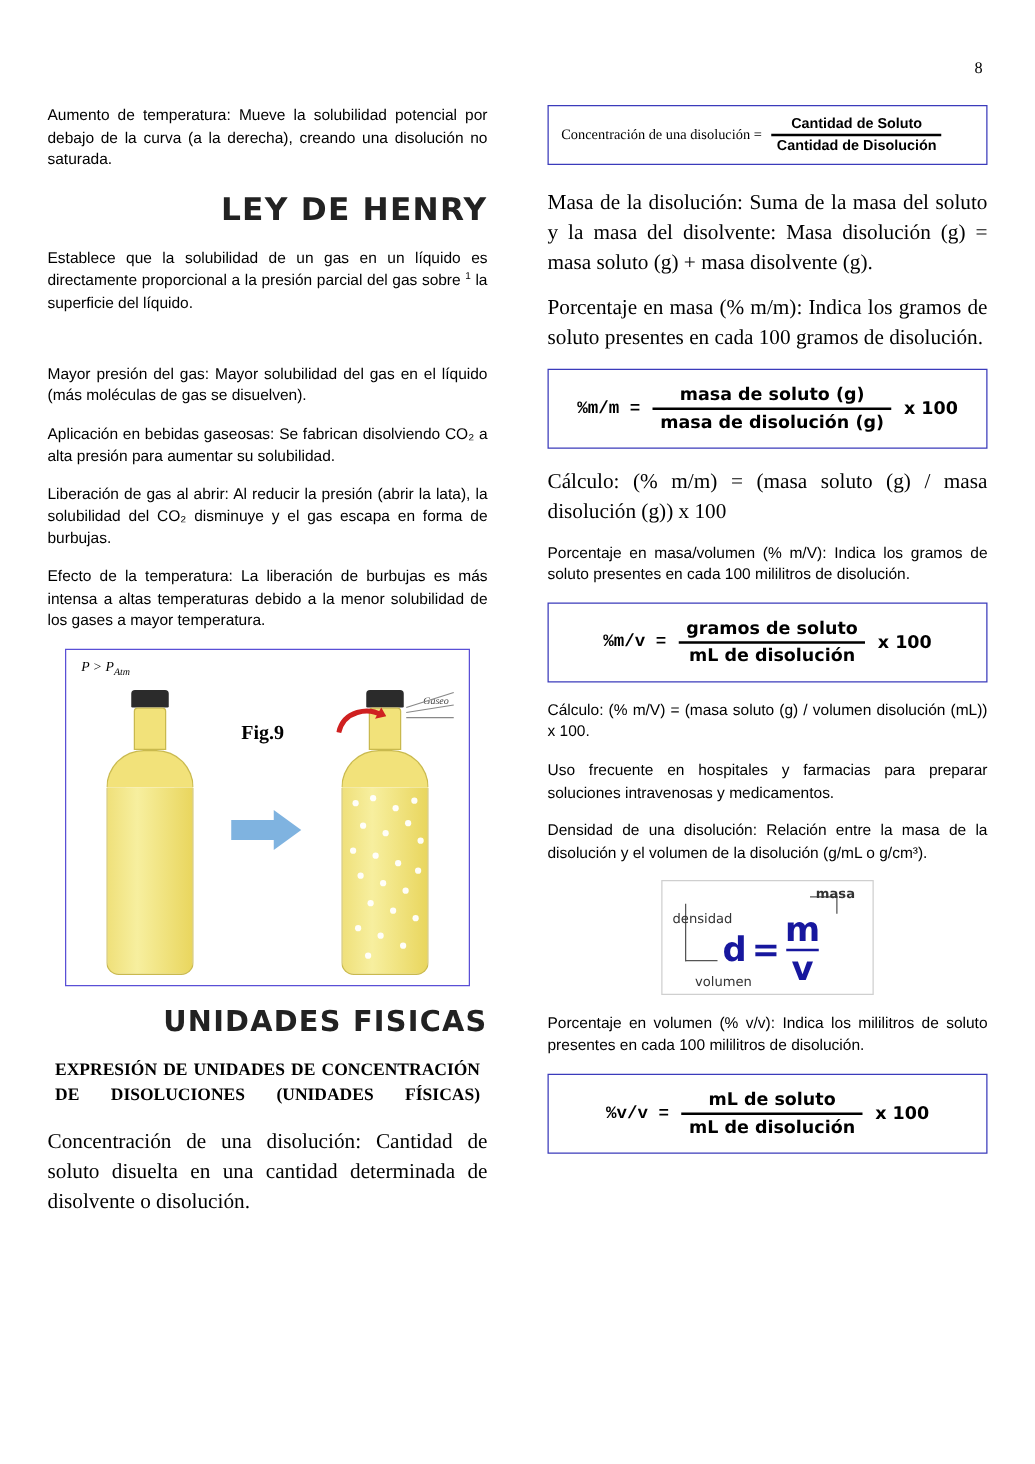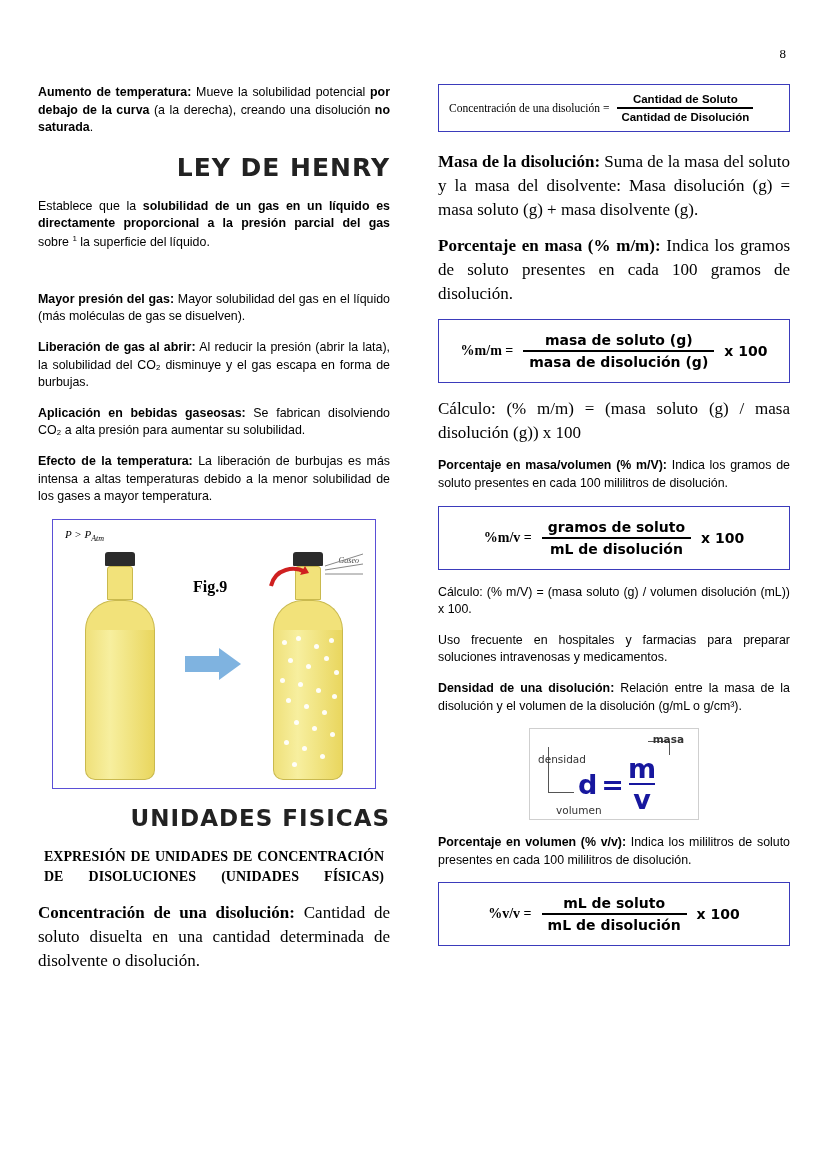--- a/index.html
+++ b/index.html
@@ -37,21 +37,21 @@
   .col-right { left: 438px; }
 
   p {
     margin: 0 0 13px 0;
     font-size: 12.4px;
     line-height: 1.42;
     text-align: justify;
   }
   .sans { font-family: "Liberation Sans", sans-serif; }
   .serif { font-family: "Liberation Serif", serif; font-size: 17px; line-height: 1.4;}
-  b, .b { font-weight: bold; }
+  b, .b { font-weight: normal; }
   .gap-lg { height: 26px; }
 
   
   .fancy-heading {
     text-align: right;
     font-family: "DejaVu Sans", sans-serif;
     font-weight: bold;
     font-size: 25px;
     letter-spacing: 1px;
     color: #222;
@@ -78,21 +78,21 @@
     border: 1.4px solid #3b3bbb;
     background: #fff;
     margin: 6px 0 14px 0;
     padding: 10px 14px;
     display: flex;
     align-items: center;
     justify-content: center;
     gap: 10px;
   }
   .fb-label {
-    font-family: Liberation Serif, serif;
+    font-family: Liberation Mono, monospace;
     font-weight: bold;
     font-size: 14px;
     white-space: nowrap;
   }
   .frac {
     display: inline-flex;
     flex-direction: column;
     align-items: center;
     text-align: center;
   }
@@ -328,25 +328,25 @@
       <span>Establece que la </span><b>solubilidad de un gas en un líquido es directamente proporcional a la presión parcial del gas</b><span> sobre </span><sup>1</sup><span> la superficie del líquido.</span>
     </p>
 
     <div class="gap-lg"></div>
 
     <p class="sans">
       <b>Mayor presión del gas:</b><span> Mayor solubilidad del gas en el líquido (más moléculas de gas se disuelven).</span>
     </p>
 
     <p class="sans">
+      <b>Aplicación en bebidas gaseosas:</b><span> Se fabrican disolviendo CO₂ a alta presión para aumentar su solubilidad.</span>
+    </p>
+
+    <p class="sans">
       <b>Liberación de gas al abrir:</b><span> Al reducir la presión (abrir la lata), la solubilidad del CO₂ disminuye y el gas escapa en forma de burbujas.</span>
-    </p>
-
-    <p class="sans">
-      <b>Aplicación en bebidas gaseosas:</b><span> Se fabrican disolviendo CO₂ a alta presión para aumentar su solubilidad.</span>
     </p>
 
     <p class="sans">
       <b>Efecto de la temperatura:</b><span> La liberación de burbujas es más intensa a altas temperaturas debido a la menor solubilidad de los gases a mayor temperatura.</span>
     </p>
 
     <div class="figure-box">
       <div class="fig-p">
         <span>P &gt; P</span><sub style="font-size:8px">Atm</sub>
       </div>

